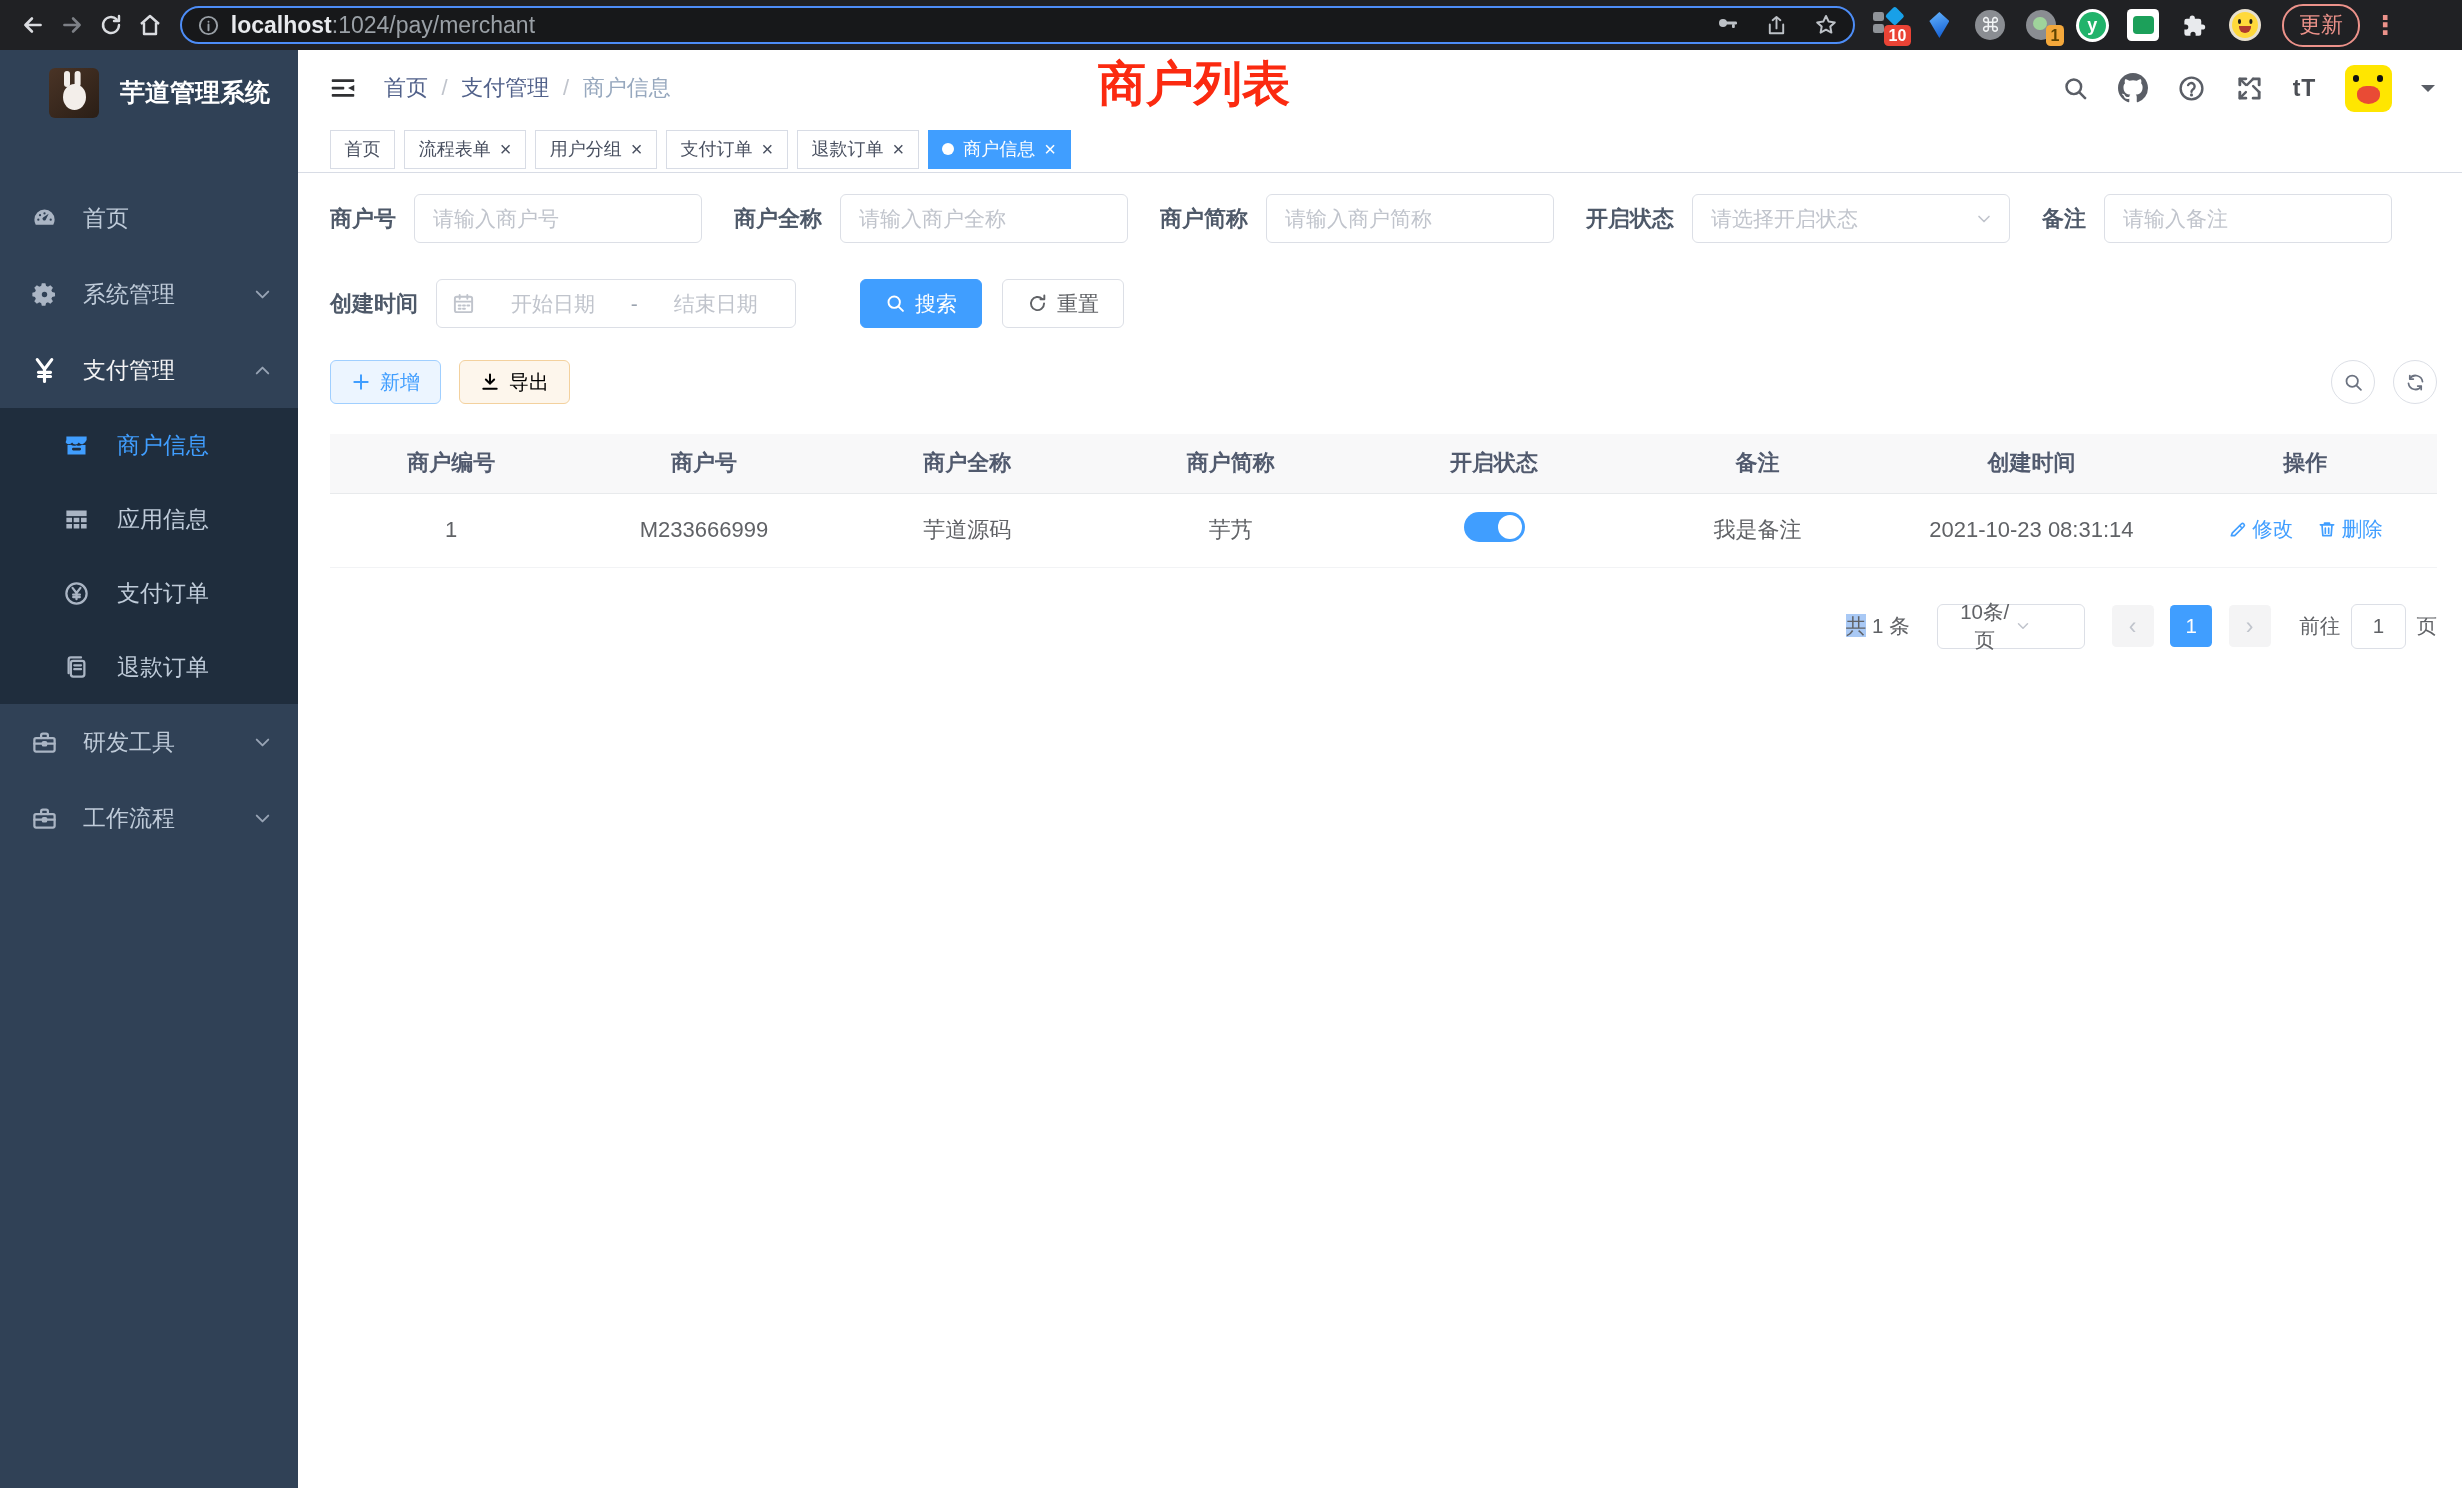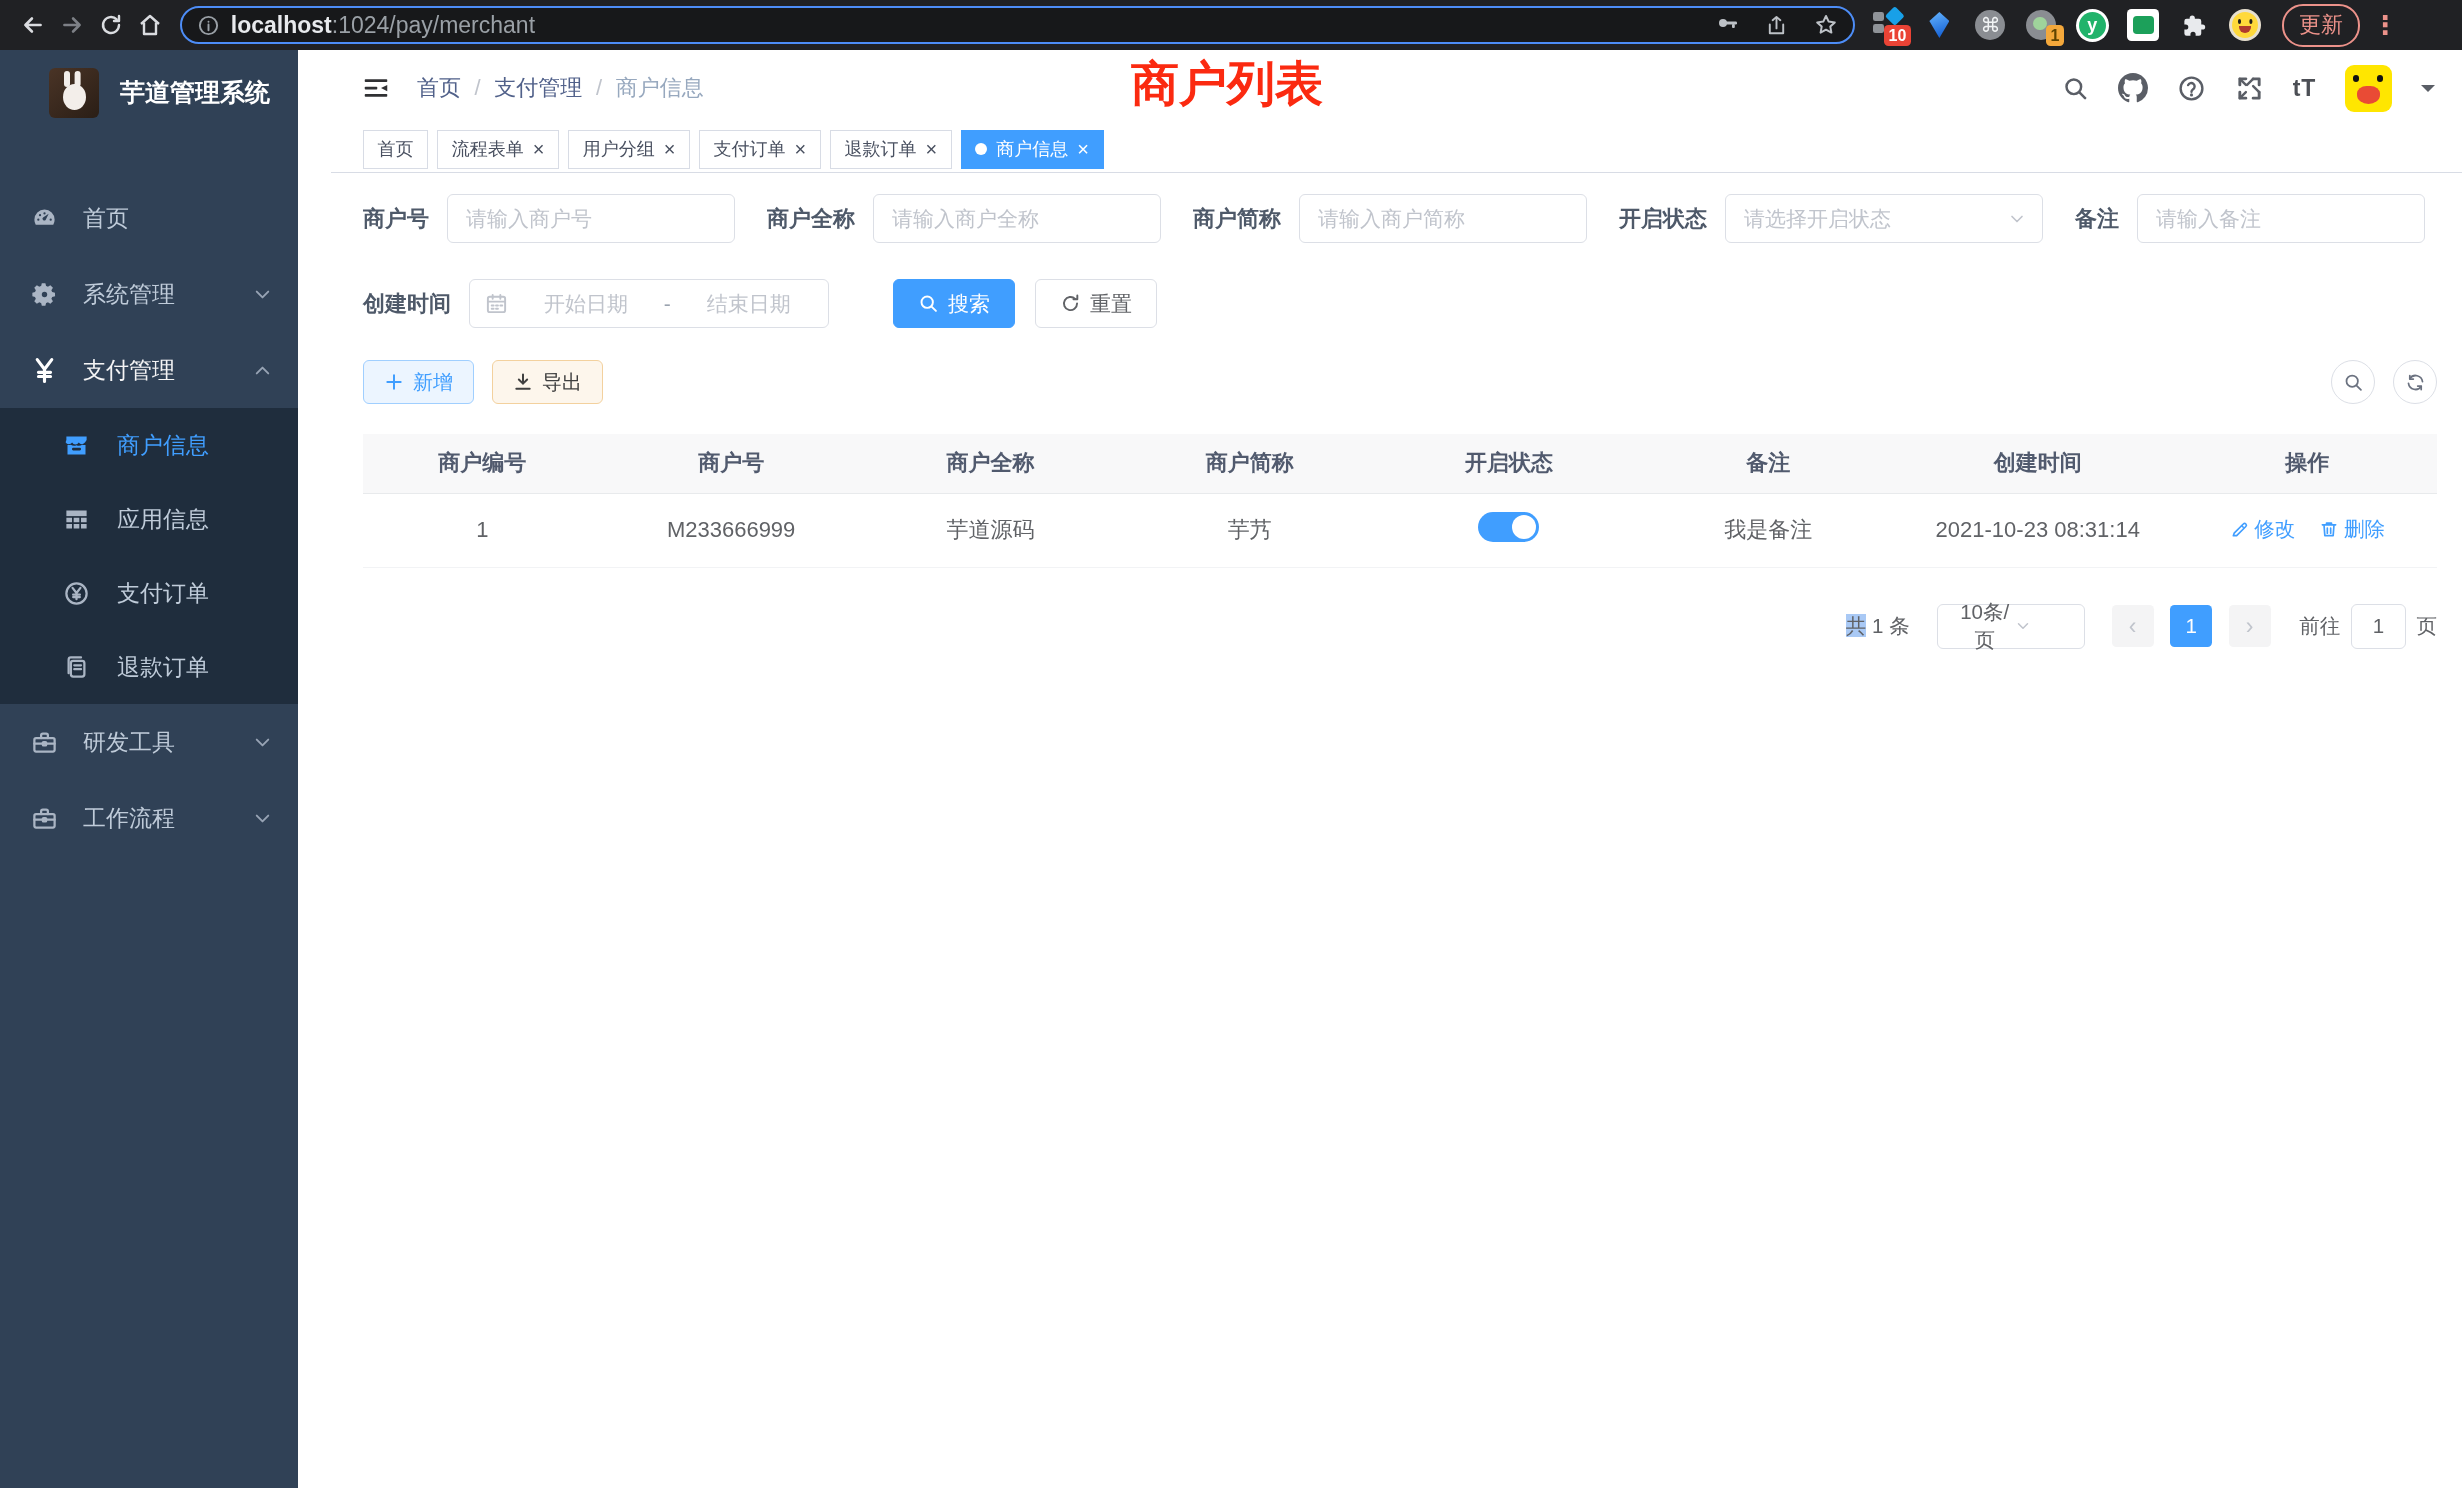--- a/index.html
+++ b/index.html
@@ -36,21 +36,21 @@
   .chatsq i::after { content:""; position:absolute; left:3.8px; bottom:-5.3px; border:5.3px solid transparent; border-top-color:#1ca05a; }
   .puzzle { color:#e8eaed; }
   .emojiface { width:32px; height:32px; border-radius:50%; background:#e7e0cf; display:flex; align-items:center; justify-content:center; }
   .emojiface i { width:26px; height:26px; border-radius:50%; background:#ffd93b; position:relative; }
   .emojiface i::before { content:""; position:absolute; left:5.3px; top:6.8px; width:3.8px; height:5.3px; border-radius:50%; background:#23201a; box-shadow:11.4px 0 0 #23201a; }
   .emojiface i::after { content:""; position:absolute; left:6.8px; top:13.6px; width:12px; height:7.6px; border-radius:0 0 12px 12px; background:#b03a2e; }
   .updatepill { margin-left:20px; border:2.3px solid #ec928a; color:#ec928a; font-size:22px; padding:4.5px 15px; border-radius:21px; }
   .moredots { color:#ec928a; font-size:26px; margin:0 4.5px 0 12px; font-weight:700; }
 
   
-  .app { display:flex; height:1439px;gap:33px; }
+  .app { display:flex; height:1439px; }
   .sidebar { width:298px; background:#304156; color:#bfcbd9; flex:0 0 auto; display:flex; flex-direction:column; }
   .logo-row { height:85px; display:flex; align-items:center; padding-left:49px; }
   .logo-img { width:50px; height:50px; border-radius:6px; background:linear-gradient(140deg,#4a3426,#2a1e16); position:relative; overflow:hidden; }
   .logo-img::before { content:""; position:absolute; left:13.6px; top:16.7px; width:23px; height:26px; border-radius:50%; background:#f3eeea; }
   .logo-img::after { content:""; position:absolute; left:15px; top:3px; width:6px; height:16.7px; border-radius:4.5px; background:#f3eeea; box-shadow:10.6px 0 0 #f3eeea; }
   .logo-title { margin-left:21px; color:#fff; font-size:25px; font-weight:700; }
   .menu { margin-top:45px; }
   .m-item { height:76px; display:flex; align-items:center; padding:0 27px; font-size:23px; position:relative; }
   .m-item .mi { width:35px; display:flex; justify-content:center; color:#aab5c4; flex:0 0 auto; }
   .m-item .ml { margin-left:21px; }
@@ -101,21 +101,21 @@
   .daterange { width:360px; height:49px; border:1.5px solid #dcdfe6; border-radius:6px; display:flex; align-items:center;
     padding:0 15px; color:#c0c4cc; font-size:21px; gap:13.6px; }
   .daterange .cal { color:#c0c4cc; display:flex; }
   .daterange .dph { flex:1; text-align:center; }
   .btn { height:49px; border-radius:6px; font-size:21px; display:inline-flex; align-items:center; justify-content:center;
     gap:9px; padding:0 24px; border:1.5px solid transparent; cursor:pointer; font-family:inherit; }
   .btn-primary { background:#409EFF; border-color:#409EFF; color:#fff; margin-left:32px; }
   .btn-plain { background:#fff; border-color:#dcdfe6; color:#606266; margin-left:20px; }
   .toolbar { display:flex; align-items:center; margin-bottom:30px; }
   .btn-add { height:44px; background:#ecf5ff; border-color:#a0cfff; color:#409EFF; padding:0 20px; font-size:20px; }
-  .btn-export { height:44px; background:#fdf6ec; border-color:#f3d19e; color:#404040; padding:0 20px; font-size:20px; margin-left:18px; }
+  .btn-export { height:44px; background:#fdf6ec; border-color:#f3d19e; color:#000000; padding:0 20px; font-size:20px; margin-left:18px; }
   .tool-right { margin-left:auto; display:flex; gap:18px; }
   .circ-btn { width:44px; height:44px; border-radius:50%; border:1.5px solid #dcdfe6; background:#fff; color:#6b7280;
     display:flex; align-items:center; justify-content:center; }
 
   table.tbl { width:100%; border-collapse:collapse; }
   .tbl th { background:#f8f8f9; height:59px; font-size:22px; color:#515a6e; font-weight:700; border-bottom:1.5px solid #e8eaec; }
   .tbl td { height:74px; font-size:22px; color:#606266; text-align:center; border-bottom:1.5px solid #f2f3f5; }
   .toggle { width:61px; height:30px; border-radius:15px; background:#409EFF; display:inline-block; position:relative; }
   .toggle::after { content:""; position:absolute; right:3px; top:3px; width:24px; height:24px; border-radius:50%; background:#fff; }
   .oplink { color:#409EFF; font-size:20.5px; display:inline-flex; align-items:center; gap:4.5px; margin:0 9px; }

